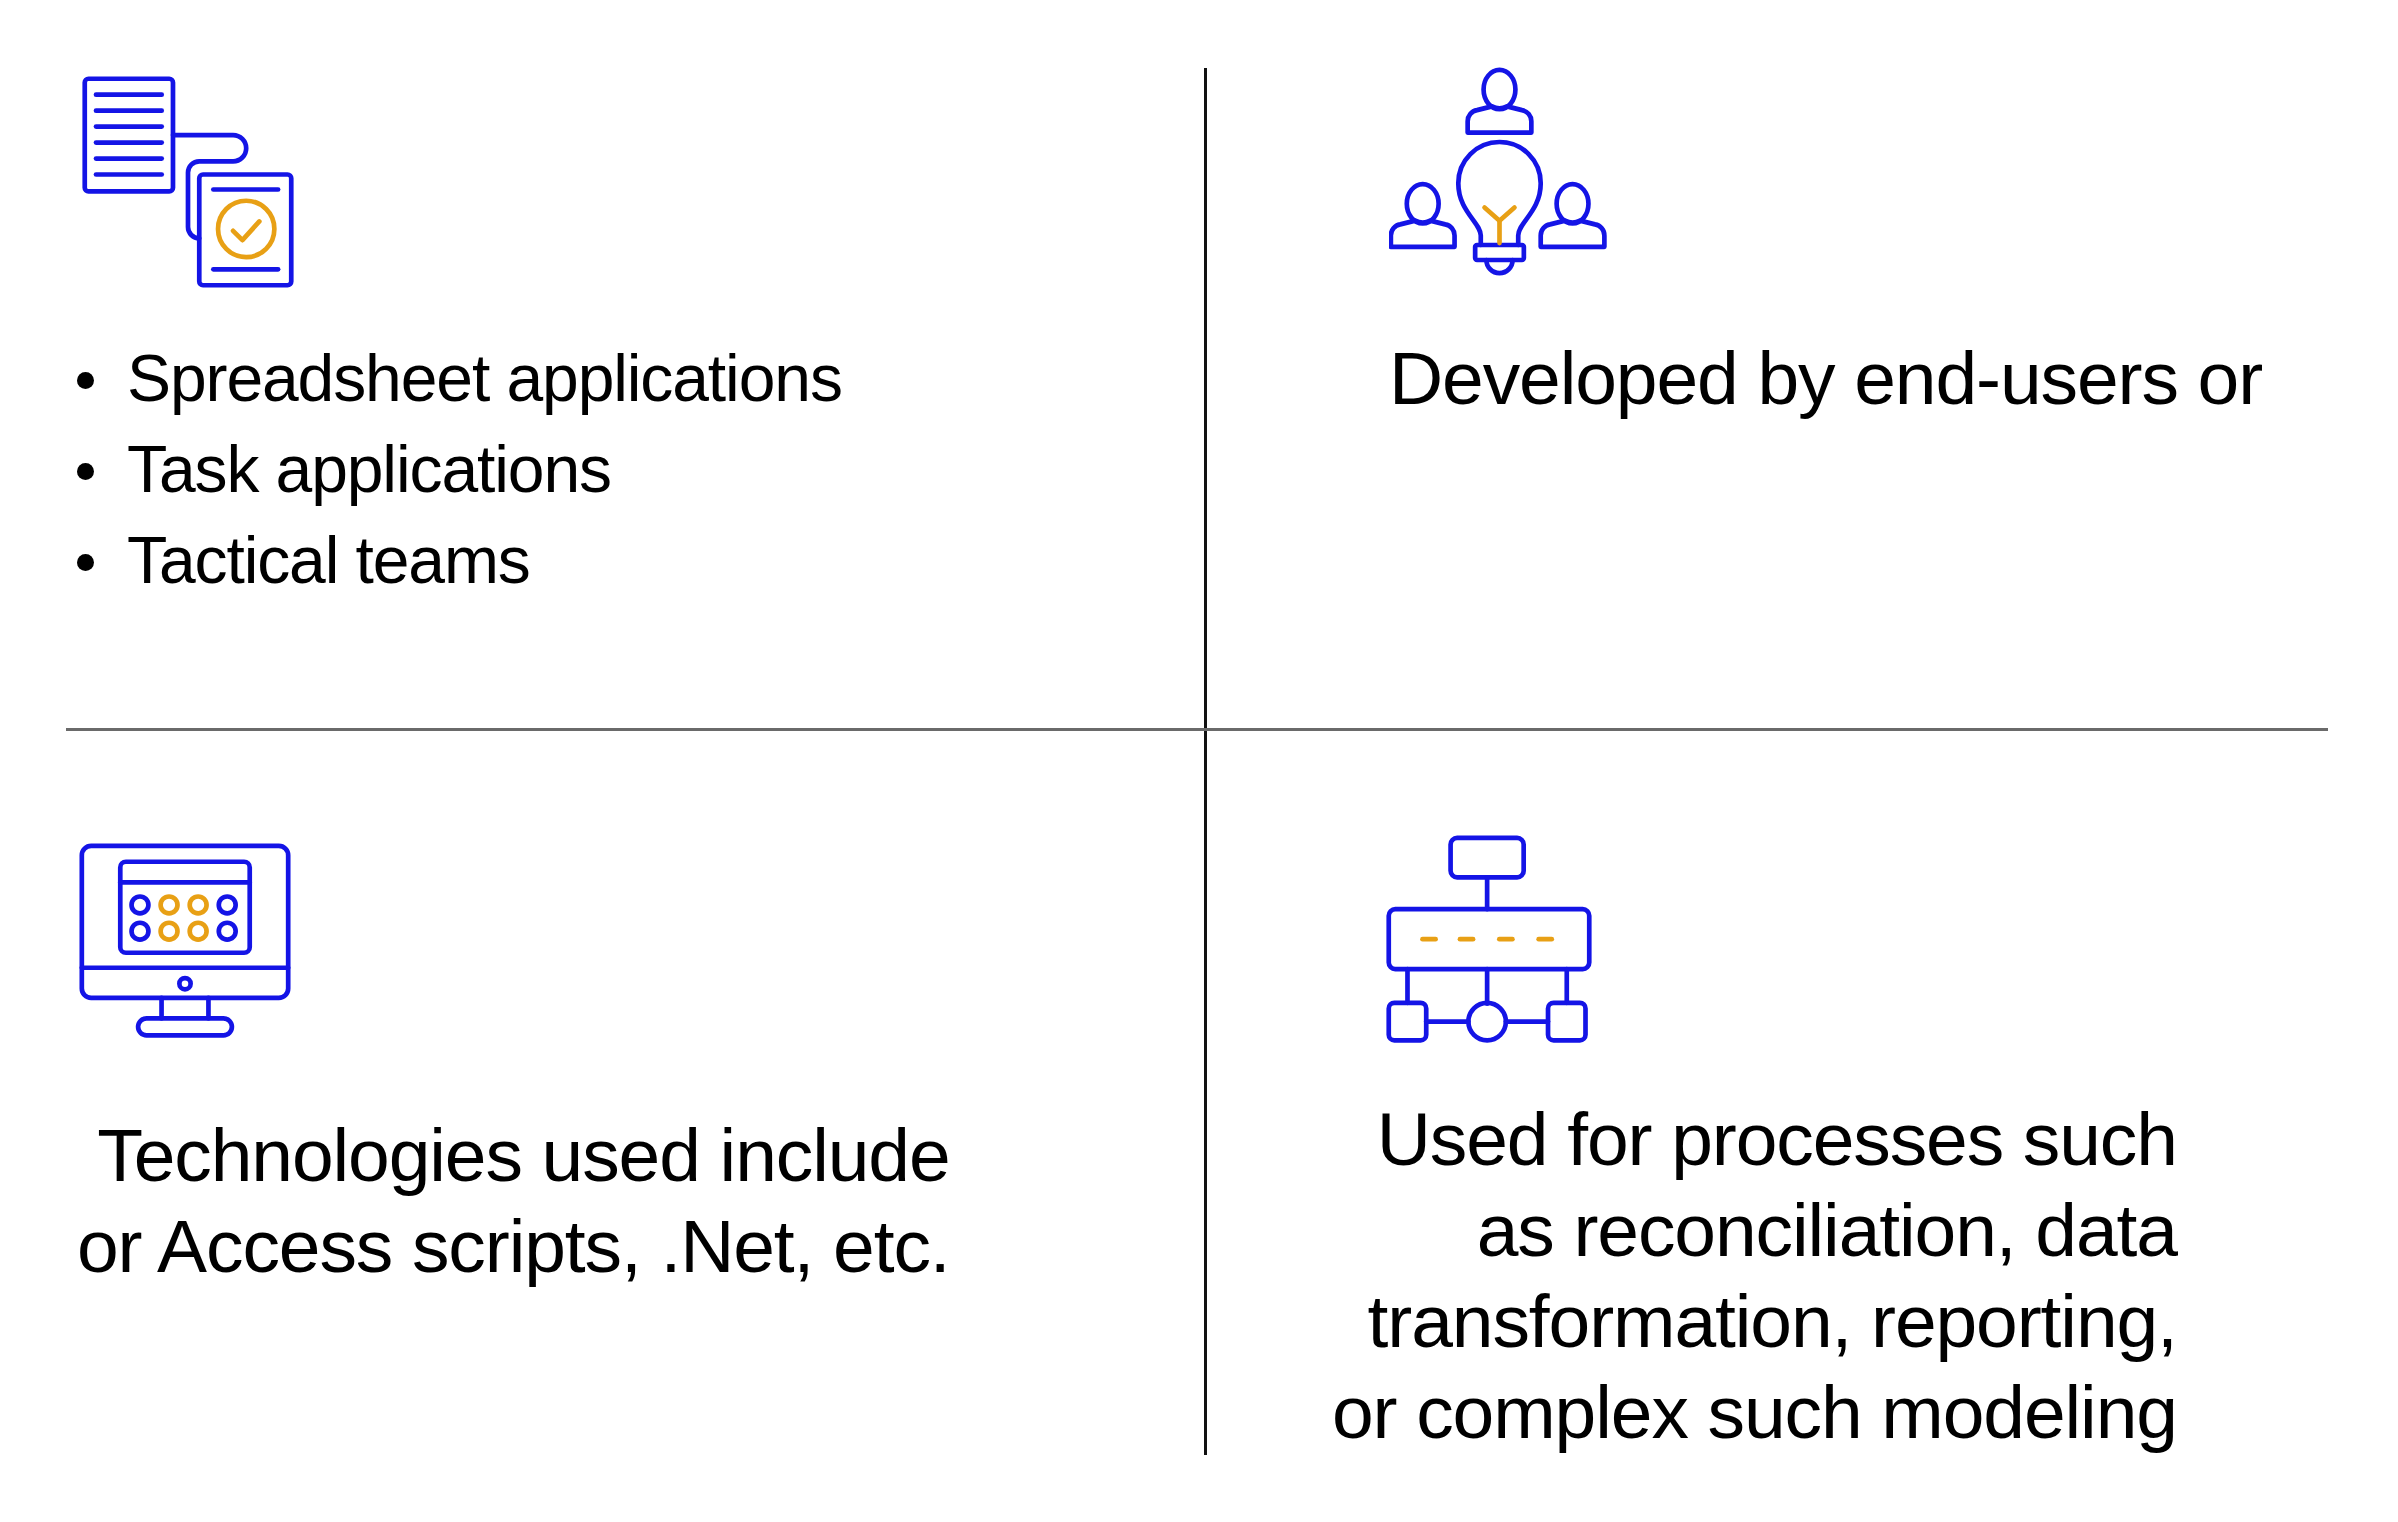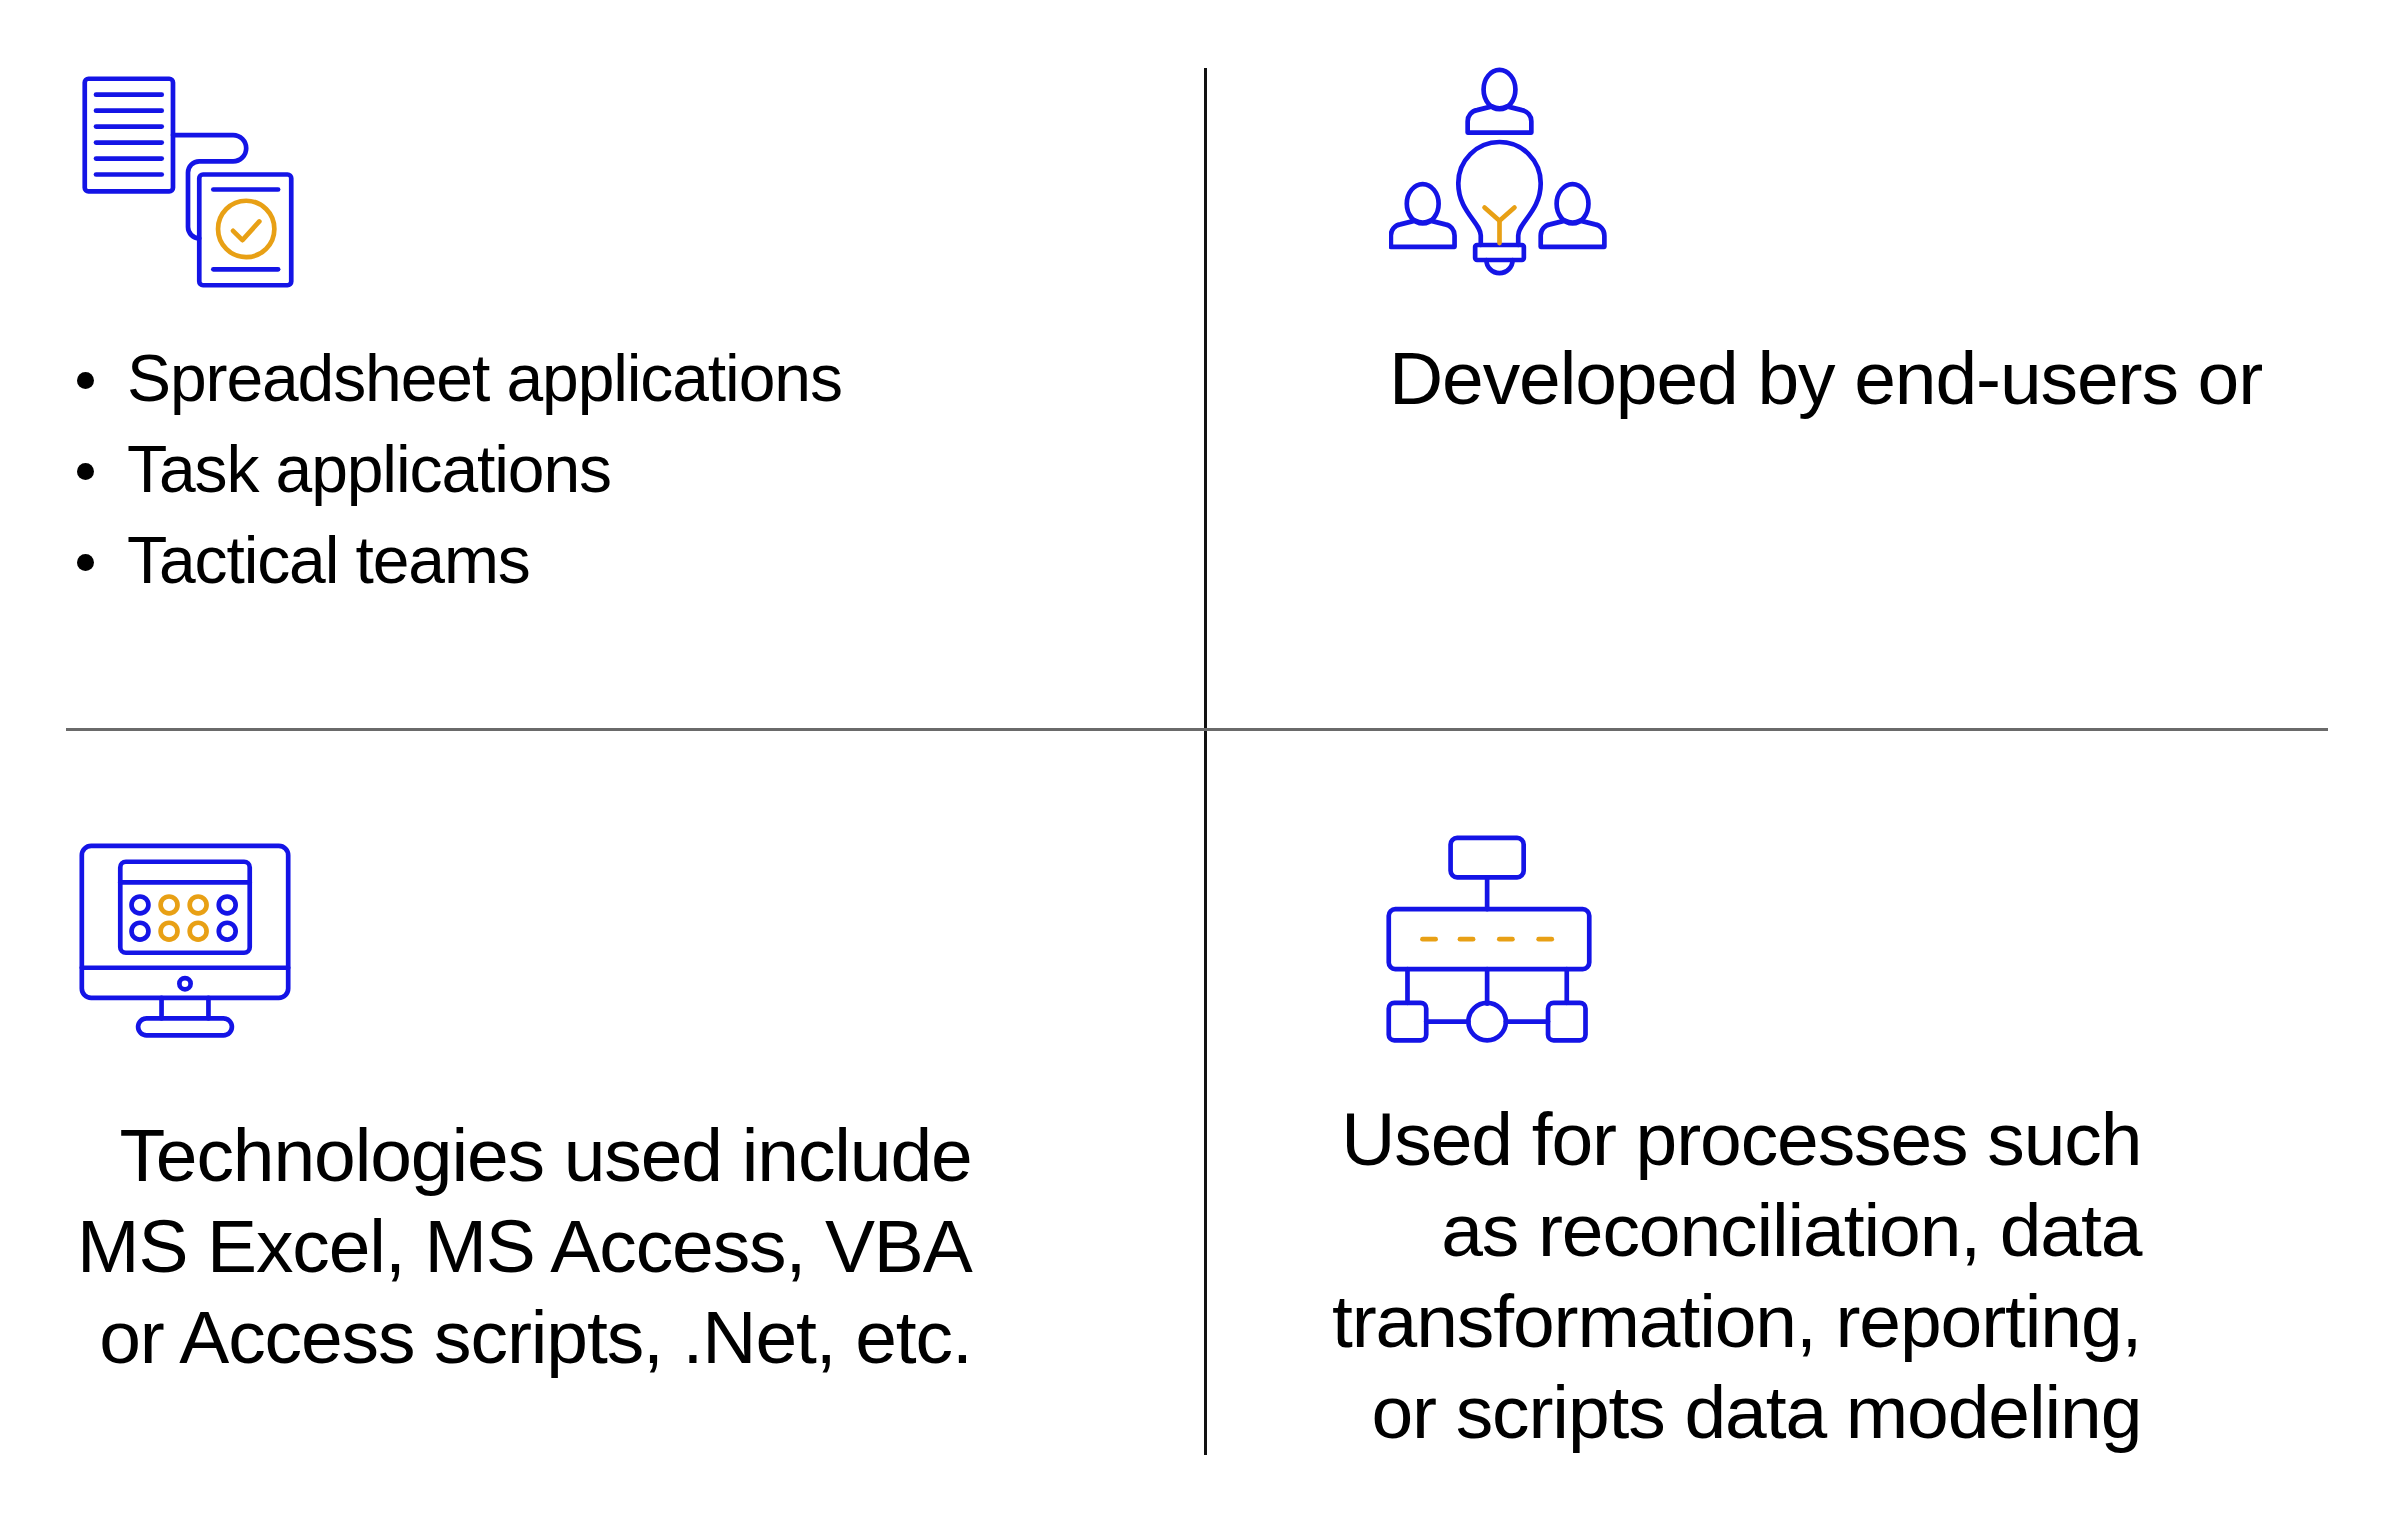--- a/index.html
+++ b/index.html
@@ -99,21 +99,20 @@
       <g stroke="#E8A015" stroke-width="5">
         <circle cx="96" cy="66" r="9"></circle>
         <circle cx="127" cy="66" r="9"></circle>
         <circle cx="96" cy="94" r="9"></circle>
         <circle cx="127" cy="94" r="9"></circle>
       </g>
     </svg>
   </div>
   <div class="text" style="left:77px;top:1094px;margin-top:16px;">
     <span class="line">Technologies used include</span>
-    <span class="line">MS Excel, MS Access, VBA</span>
     <span class="line">or Access scripts, .Net, etc.</span>
   </div>
 </section>
 
 <section>
   <div class="icon" style="left:1385px;top:834px;width:208px;height:214px;">
     <svg viewBox="0 0 222 228" fill="none" stroke-linecap="round" stroke-linejoin="round">
       <g stroke="#1414E6" stroke-width="5">
         <rect x="70" y="4" width="78" height="42" rx="7"></rect>
         <line x1="109" y1="46" x2="109" y2="80"></line>
@@ -132,16 +131,16 @@
         <line x1="80" y1="112" x2="94" y2="112"></line>
         <line x1="122" y1="112" x2="136" y2="112"></line>
         <line x1="164" y1="112" x2="178" y2="112"></line>
       </g>
     </svg>
   </div>
   <div class="text" style="left:1332px;top:1094px;">
     <span class="line">Used for processes such</span>
     <span class="line">as reconciliation, data</span>
     <span class="line">transformation, reporting,</span>
-    <span class="line">or scripts data modeling</span>
+    <span class="line">or complex such modeling</span>
   </div>
 </section>
 
 
 </body></html>

